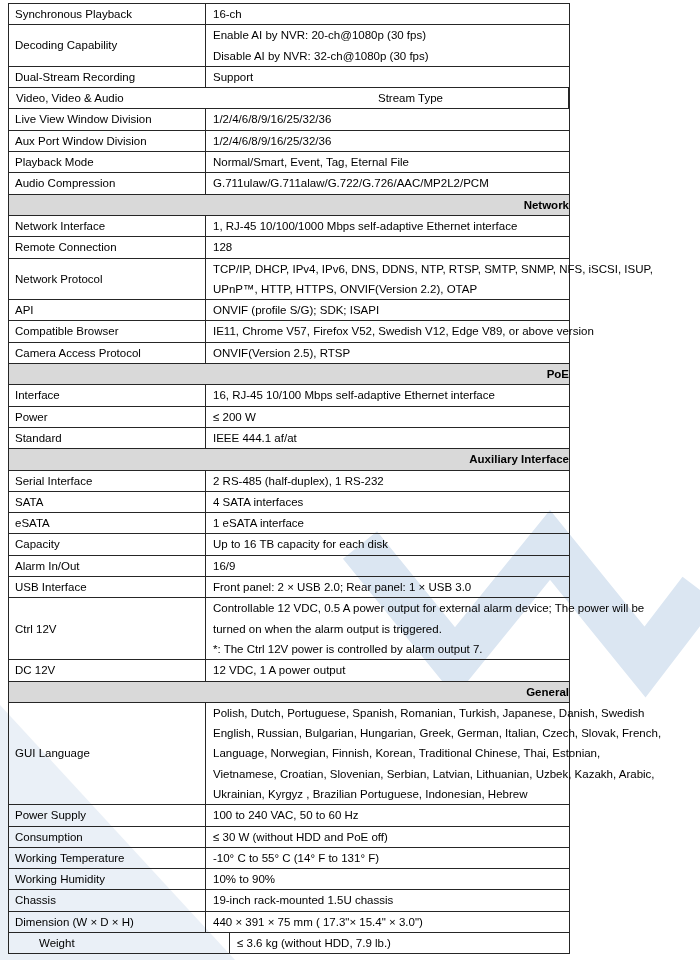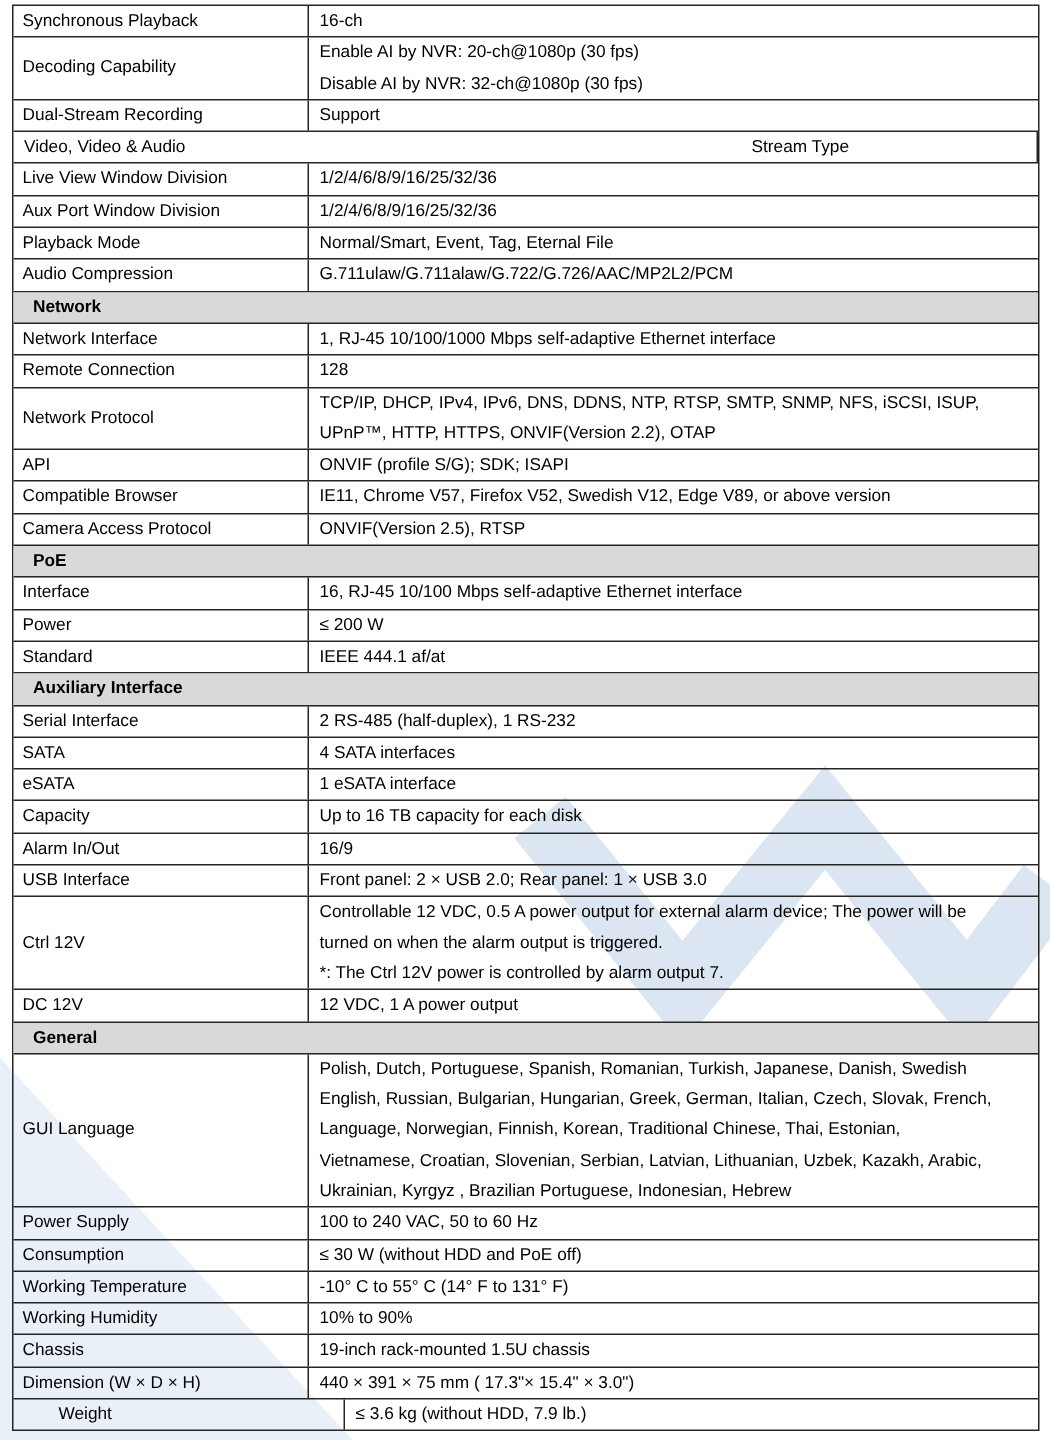--- a/index.html
+++ b/index.html
@@ -16,37 +16,38 @@
     background: #ffffff;
   }
   .watermark {
     position: absolute;
     left: 0; top: 0;
     z-index: 0;
   }
   .spec-table {
     position: absolute;
     left: 8px; top: 3px;
-    width: 685px;
+    width: 562px;
     z-index: 1;
     border: 1px solid #262626;
     font-size: 11.5px;
     background: transparent;
   }
   .row {
     display: flex;
     border-bottom: 1px solid #262626;
     background: transparent;
   }
   .row:last-child { border-bottom: none; margin-left: 24px; }
   .row.section {
     background: #d9d9d9;
     font-weight: bold;
     align-items: center;
-    padding-left: 13px;
+    padding-left: 3px;
+    justify-content: flex-end;
   }
   .section-label { line-height: 20.3px; }
   .cell.label {
     flex: 0 0 197px;
     width: 197px;
     border-right: 1px solid #262626;
     display: flex;
     align-items: center;
     padding-left: 6px;
     line-height: 20.3px;

